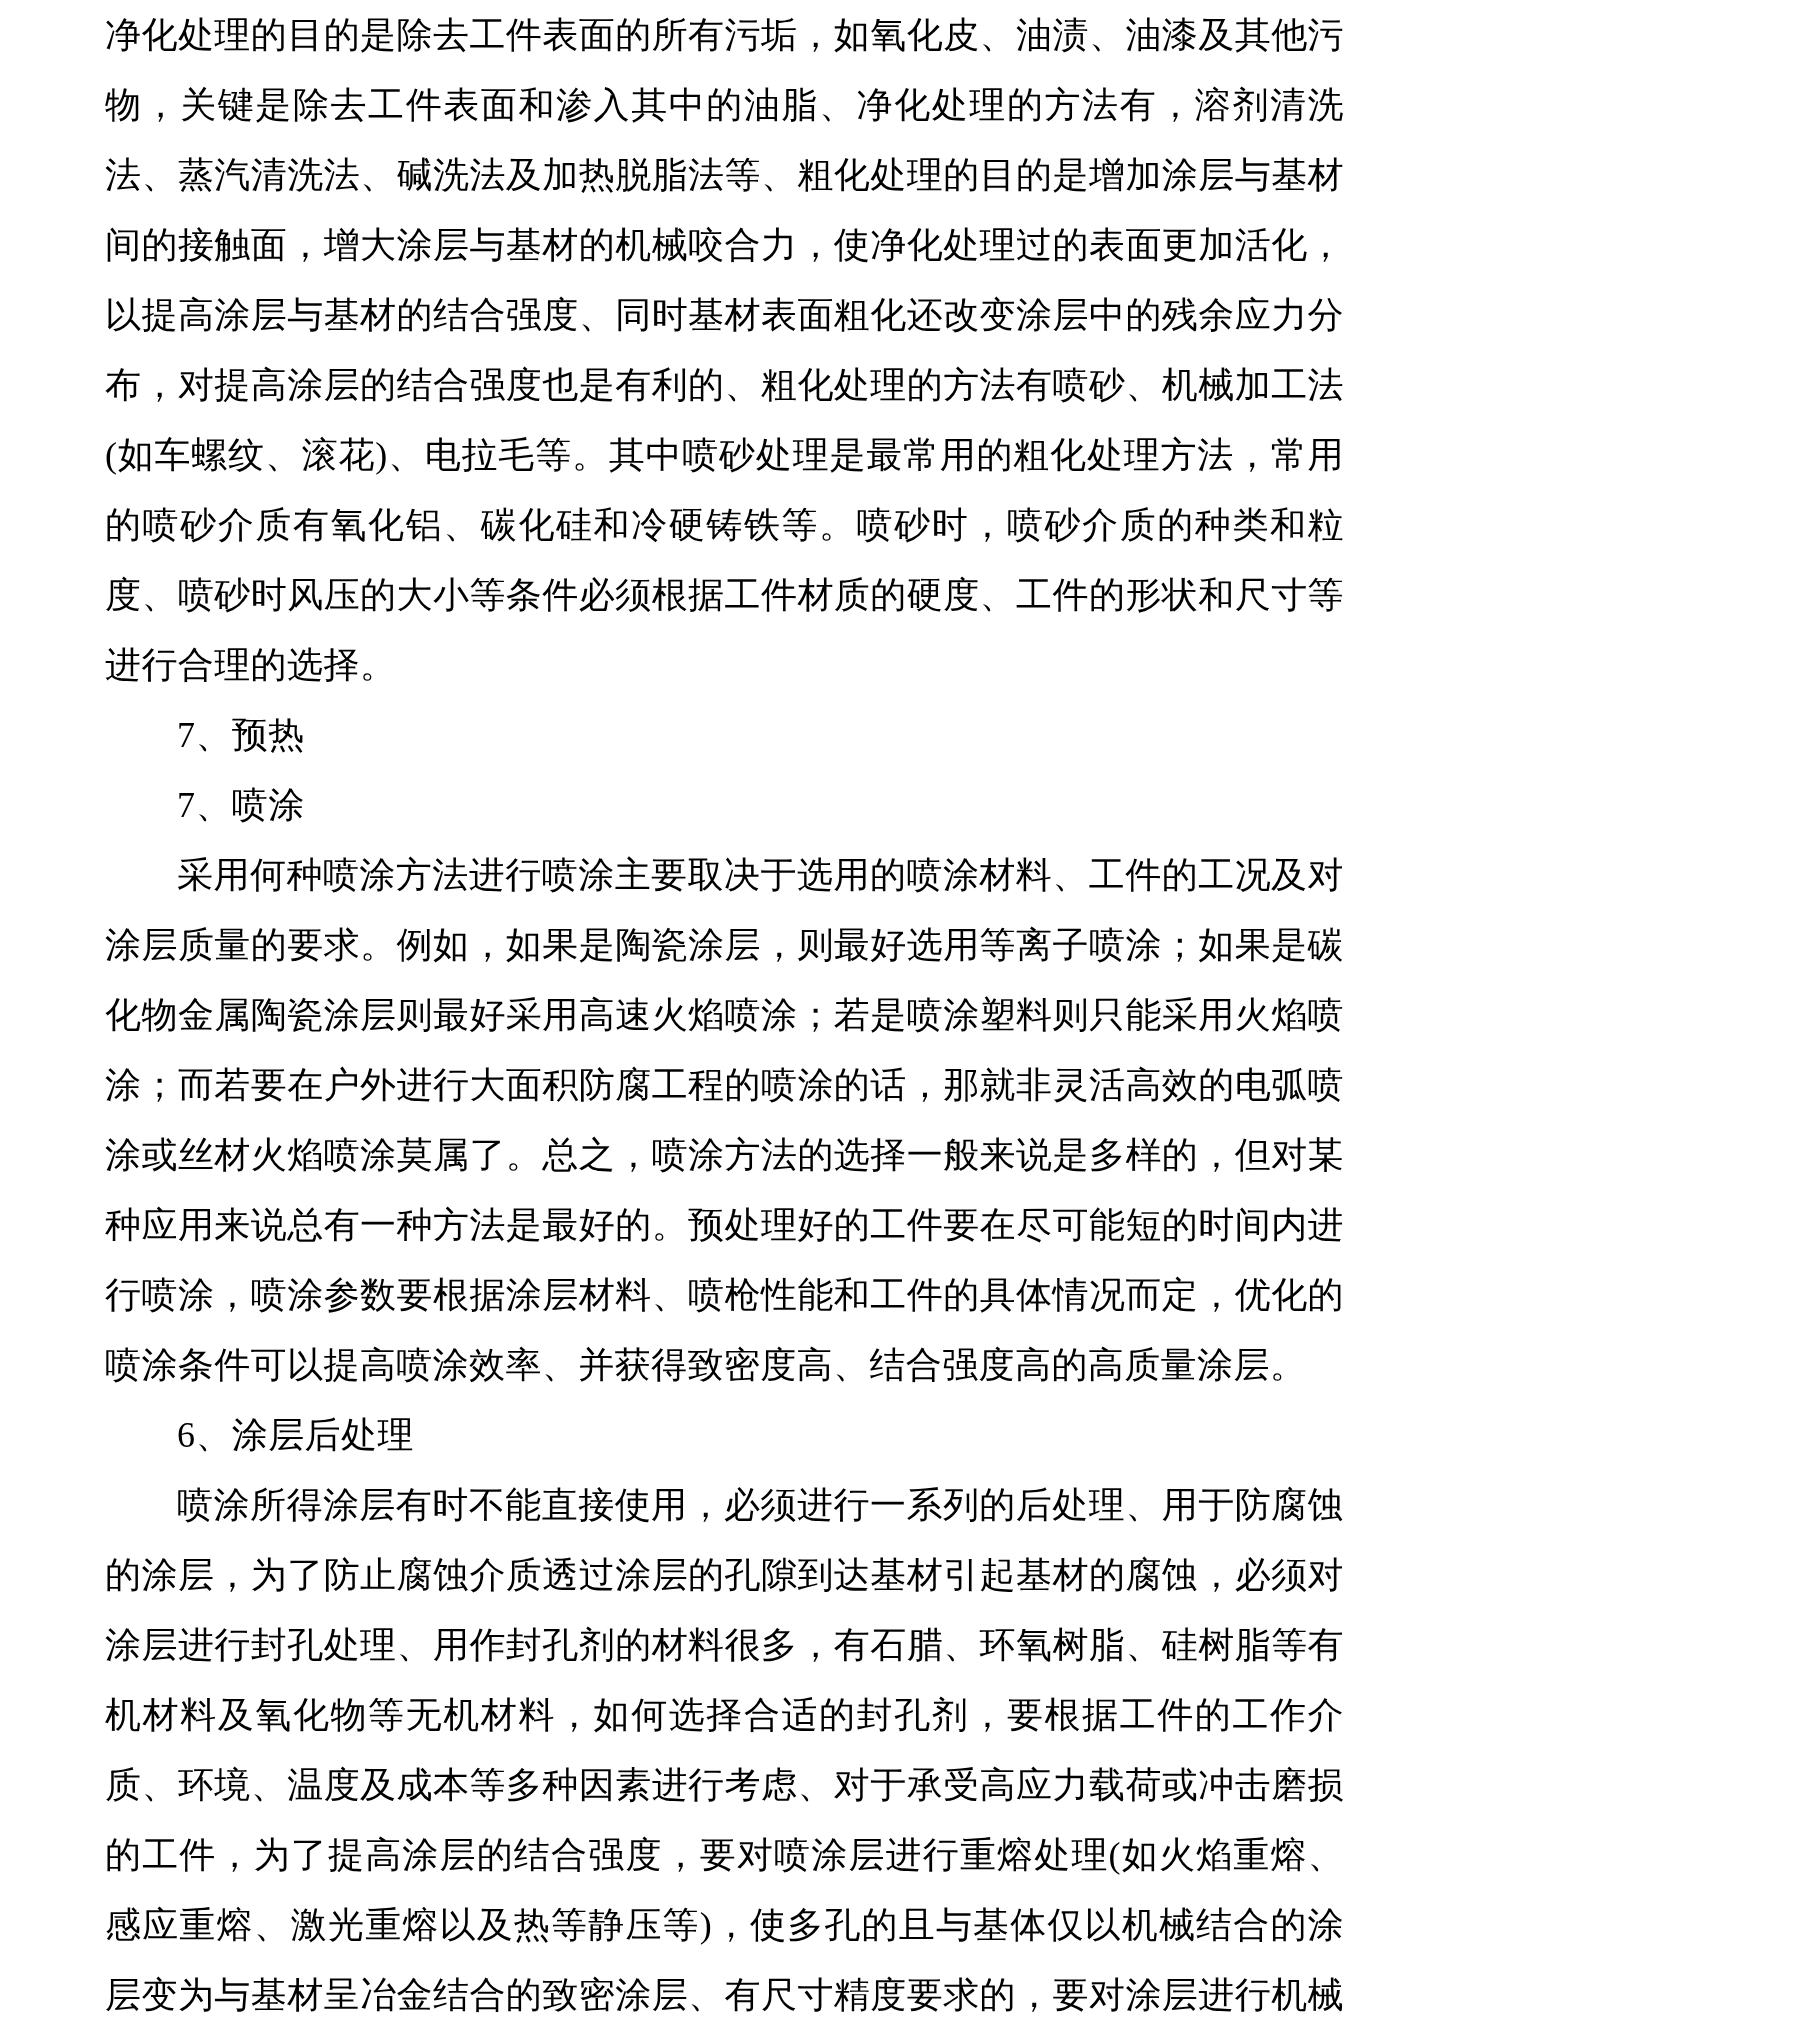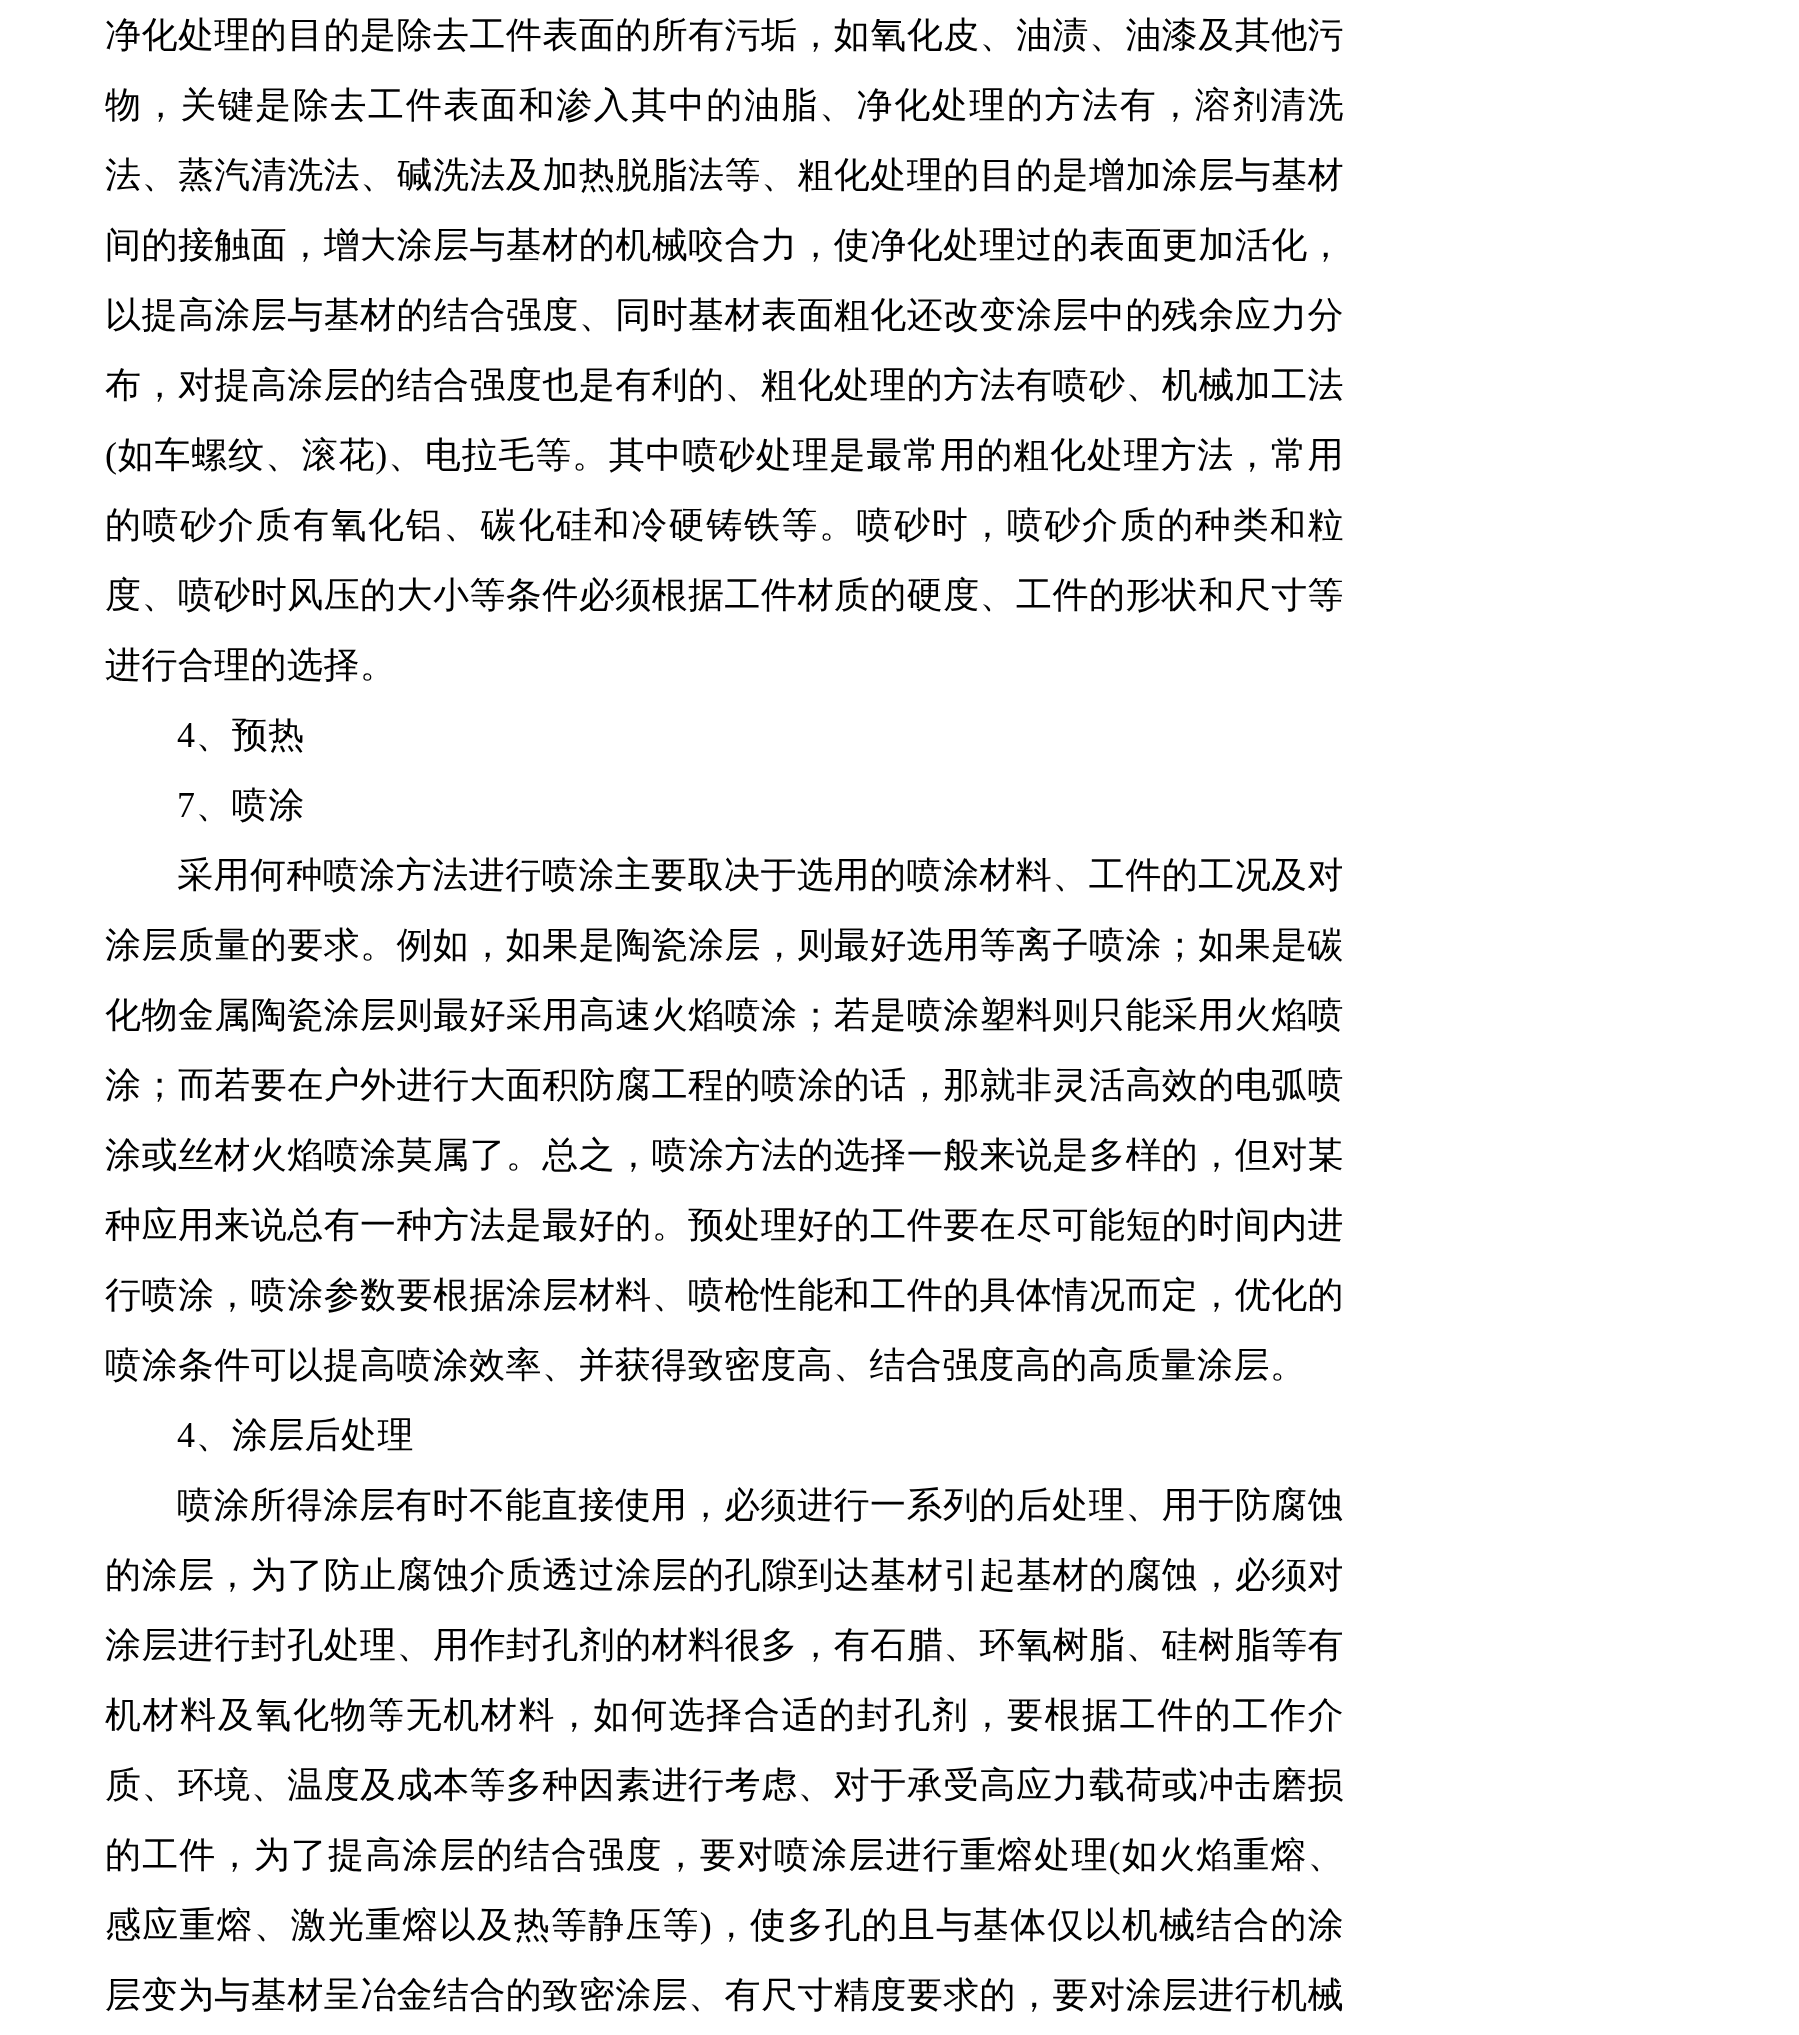--- a/index.html
+++ b/index.html
@@ -35,24 +35,24 @@
   .page p.indent {
     text-indent: 2em;
   }
 </style>
 </head>
 <body>
 
 <div class="page">
   <p>净化处理的目的是除去工件表面的所有污垢，如氧化皮、油渍、油漆及其他污物，关键是除去工件表面和渗入其中的油脂、净化处理的方法有，溶剂清洗法、蒸汽清洗法、碱洗法及加热脱脂法等、粗化处理的目的是增加涂层与基材间的接触面，增大涂层与基材的机械咬合力，使净化处理过的表面更加活化，以提高涂层与基材的结合强度、同时基材表面粗化还改变涂层中的残余应力分布，对提高涂层的结合强度也是有利的、粗化处理的方法有喷砂、机械加工法(如车螺纹、滚花)、电拉毛等。其中喷砂处理是最常用的粗化处理方法，常用的喷砂介质有氧化铝、碳化硅和冷硬铸铁等。喷砂时，喷砂介质的种类和粒度、喷砂时风压的大小等条件必须根据工件材质的硬度、工件的形状和尺寸等进行合理的选择。</p>
 
-  <p class="indent">4、预热</p>
+  <p class="indent">7、预热</p>
 
 
   <p class="indent">7、喷涂</p>
 
   <p class="indent">采用何种喷涂方法进行喷涂主要取决于选用的喷涂材料、工件的工况及对涂层质量的要求。例如，如果是陶瓷涂层，则最好选用等离子喷涂；如果是碳化物金属陶瓷涂层则最好采用高速火焰喷涂；若是喷涂塑料则只能采用火焰喷涂；而若要在户外进行大面积防腐工程的喷涂的话，那就非灵活高效的电弧喷涂或丝材火焰喷涂莫属了。总之，喷涂方法的选择一般来说是多样的，但对某种应用来说总有一种方法是最好的。预处理好的工件要在尽可能短的时间内进行喷涂，喷涂参数要根据涂层材料、喷枪性能和工件的具体情况而定，优化的喷涂条件可以提高喷涂效率、并获得致密度高、结合强度高的高质量涂层。</p>
 
-  <p class="indent">4、涂层后处理</p>
+  <p class="indent">6、涂层后处理</p>
 
   <p class="indent">喷涂所得涂层有时不能直接使用，必须进行一系列的后处理、用于防腐蚀的涂层，为了防止腐蚀介质透过涂层的孔隙到达基材引起基材的腐蚀，必须对涂层进行封孔处理、用作封孔剂的材料很多，有石腊、环氧树脂、硅树脂等有机材料及氧化物等无机材料，如何选择合适的封孔剂，要根据工件的工作介质、环境、温度及成本等多种因素进行考虑、对于承受高应力载荷或冲击磨损的工件，为了提高涂层的结合强度，要对喷涂层进行重熔处理(如火焰重熔、感应重熔、激光重熔以及热等静压等)，使多孔的且与基体仅以机械结合的涂层变为与基材呈冶金结合的致密涂层、有尺寸精度要求的，要对涂层进行机械加工、由于喷涂涂层具有与一般的金属及陶瓷材料不同的特点，如涂层有微孔，不利于</p>
 </div>
 
 
 </body></html>

